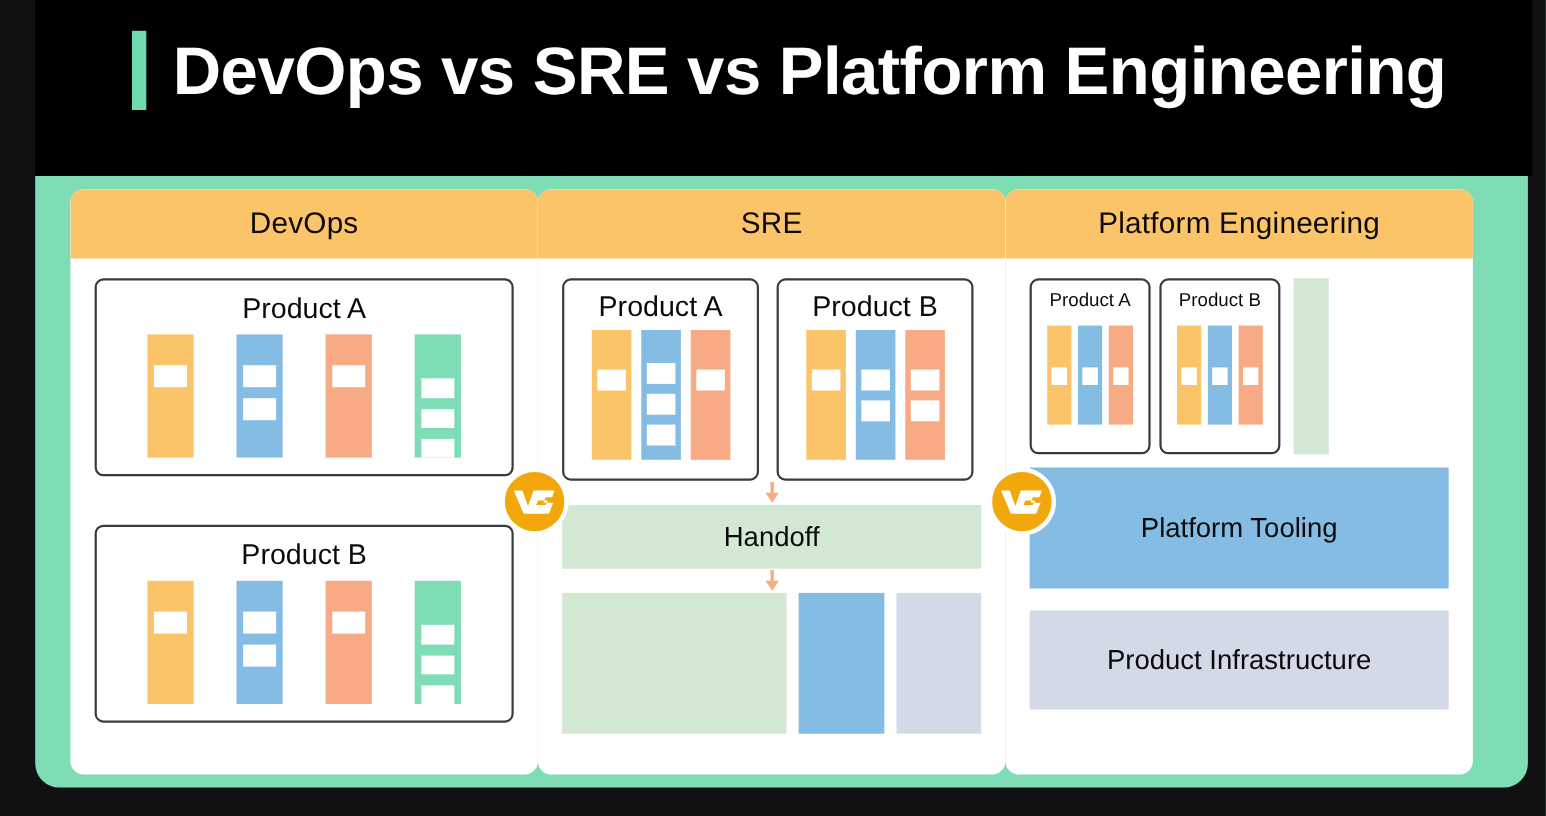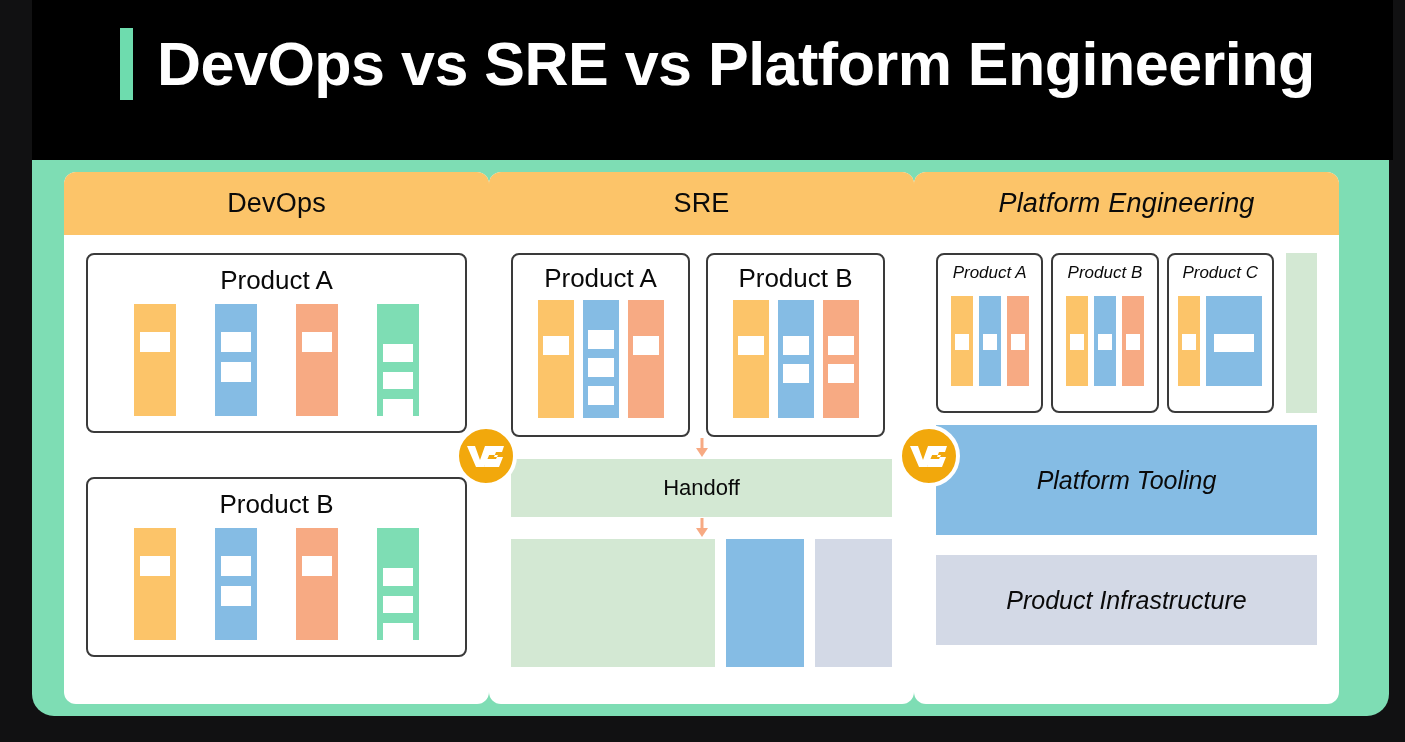--- a/index.html
+++ b/index.html
@@ -67,21 +67,21 @@
   .col {
     position: relative;
     background: #FFFFFF;
     border-radius: 12px;
     display: flex;
     flex-direction: column;
     overflow: hidden;
   }
   .col-devops   { width: 425px; }
   .col-sre      { width: 425px; justify-content: space-between; }
-  .col-platform { width: 425px; font-style: italic; }
+  .col-platform { width: 425px; }
 
   .col-header {
     height: 63px;
     background: #FCC469;
     display: flex;
     align-items: center;
     justify-content: center;
     flex: 0 0 auto;
   }
   .col-header-text {
@@ -162,21 +162,21 @@
   .arrow svg { display: block; }
 
   .handoff {
     background: #D3E8D3;
     height: 58px;
     display: flex;
     align-items: center;
     justify-content: center;
   }
   .handoff-text {
-    font-size: 22px;
+    font-size: 25px;
     font-weight: 500;
     color: #0A0A0A;
   }
 
   .sre-bottom {
     display: flex;
     gap: 11px;
     height: 128px;
   }
   .sre-bottom .blk-green    { flex: 0 0 53.5%; background: #D3E8D3; }
@@ -412,31 +412,20 @@
                 </div>
                 <div class="bar" style="background:#85BCE4">
                   <div class="slot"></div>
                 </div>
                 <div class="bar" style="background:#F7AA83">
                   <div class="slot"></div>
                 </div>
               </div>
             </div>
 
-            <div class="product-box wide">
-              <div class="product-title">Product C</div>
-              <div class="bars">
-                <div class="bar" style="background:#FCC469">
-                  <div class="slot"></div>
-                </div>
-                <div class="bar wide-bar" style="background:#85BCE4">
-                  <div class="slot"></div>
-                </div>
-              </div>
-            </div>
 
             <div class="pe-green-strip"></div>
           </div>
 
           <div class="pe-tooling">
             <span class="pe-block-text">Platform Tooling</span>
           </div>
 
           <div class="pe-infra">
             <span class="pe-block-text">Product Infrastructure</span>

